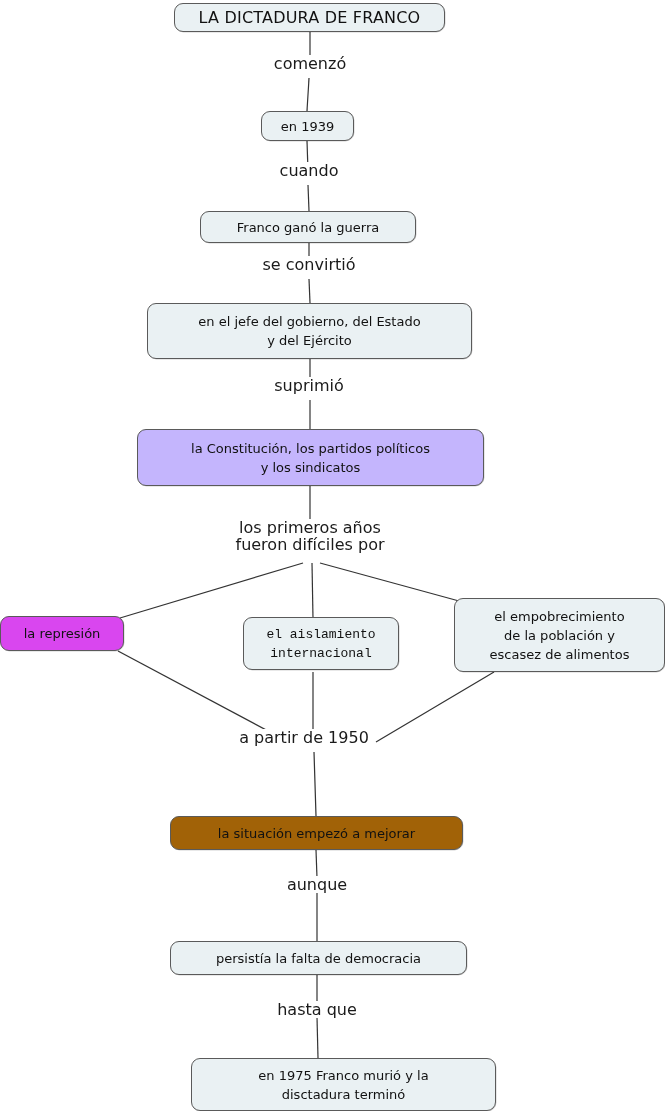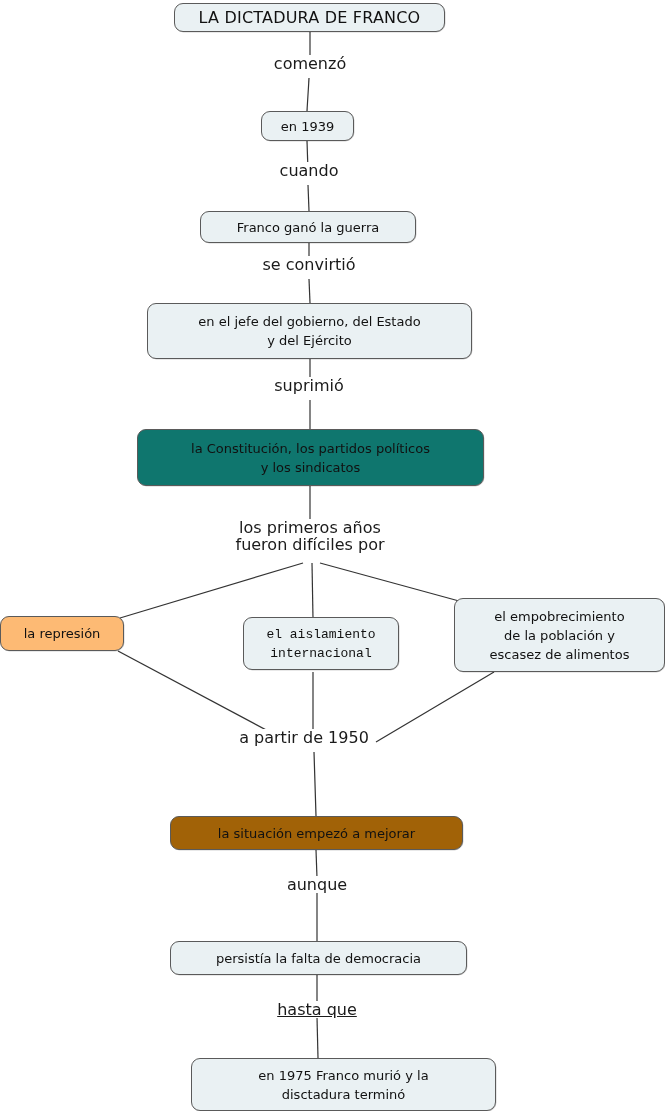--- a/index.html
+++ b/index.html
@@ -81,37 +81,37 @@
       <line x1="317" y1="892" x2="317" y2="941" stroke="#333333" stroke-width="1.2"></line>
       <line x1="317" y1="975" x2="317" y2="1003" stroke="#333333" stroke-width="1.2"></line>
       <line x1="317" y1="1017" x2="318" y2="1058" stroke="#333333" stroke-width="1.2"></line>
     </svg>
   <div id="nodes">
       <div class="node title-node" style="left: 174px; top: 3px; width: 271px; height: 29px; background: rgb(234, 241, 243); border-color: rgb(90, 90, 90);">LA DICTADURA DE FRANCO</div>
       <div class="node" style="left: 261px; top: 111px; width: 93px; height: 30px; background: rgb(234, 241, 243); border-color: rgb(90, 90, 90);">en 1939</div>
       <div class="node" style="left: 200px; top: 211px; width: 216px; height: 32px; background: rgb(234, 241, 243); border-color: rgb(90, 90, 90);">Franco ganó la guerra</div>
       <div class="node" style="left: 147px; top: 303px; width: 325px; height: 56px; background: rgb(234, 241, 243); border-color: rgb(90, 90, 90);">en el jefe del gobierno, del Estado
 y del Ejército</div>
-      <div class="node" style="left: 137px; top: 429px; width: 347px; height: 57px; background: #0f766e; border-color: rgb(90, 90, 90);">la Constitución, los partidos políticos
+      <div class="node" style="left: 137px; top: 429px; width: 347px; height: 57px; background: #c4b5fd; border-color: rgb(90, 90, 90);">la Constitución, los partidos políticos
 y los sindicatos</div>
-      <div class="node" style="left: 0px; top: 616px; width: 124px; height: 35px; background: #fdba74; border-color: rgb(90, 90, 90); text-align: center;">la represión</div>
+      <div class="node" style="left: 0px; top: 616px; width: 124px; height: 35px; background: #d946ef; border-color: rgb(90, 90, 90); text-align: center;">la represión</div>
       <div class="node" style="left: 243px; top: 617px; width: 156px; height: 53px; background: rgb(234, 241, 243); border-color: rgb(90, 90, 90); font-family: Liberation Mono, monospace;">el aislamiento
 internacional</div>
       <div class="node" style="left: 454px; top: 598px; width: 211px; height: 74px; background: rgb(234, 241, 243); border-color: rgb(90, 90, 90);">el empobrecimiento
 de la población y
 escasez de alimentos</div>
       <div class="node" style="left: 170px; top: 816px; width: 293px; height: 34px; background: #a16207; border-color: rgb(90, 90, 90);">la situación empezó a mejorar</div>
       <div class="node" style="left: 170px; top: 941px; width: 297px; height: 34px; background: rgb(234, 241, 243); border-color: rgb(90, 90, 90);">persistía la falta de democracia</div>
       <div class="node" style="left: 191px; top: 1058px; width: 305px; height: 53px; background: rgb(234, 241, 243); border-color: rgb(90, 90, 90);">en 1975 Franco murió y la
 disctadura terminó</div>
     </div>
   <div id="labels">
       <div class="linklabel" style="left: 310px; top: 55px;">comenzó</div>
       <div class="linklabel" style="left: 309px; top: 162px;">cuando</div>
       <div class="linklabel" style="left: 309px; top: 256px;">se convirtió</div>
       <div class="linklabel" style="left: 309px; top: 377px;">suprimió</div>
       <div class="linklabel" style="left: 310px; top: 519px;">los primeros años
 fueron difíciles por</div>
       <div class="linklabel" style="left: 304px; top: 729px; text-align: right;">a partir de 1950</div>
       <div class="linklabel" style="left: 317px; top: 876px;">aunque</div>
-      <div class="linklabel" style="left: 317px; top: 1001px; text-decoration: underline;">hasta que</div>
+      <div class="linklabel" style="left: 317px; top: 1001px;">hasta que</div>
     </div>
 </div>
 
 </body></html>

